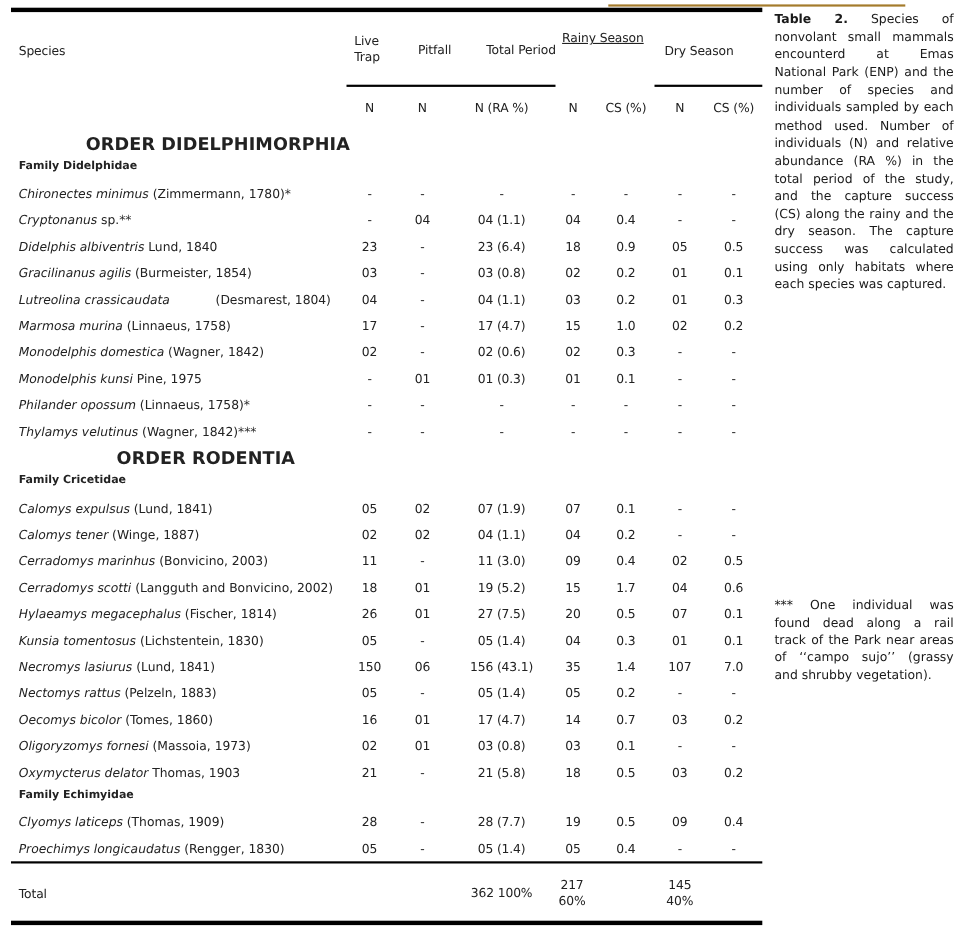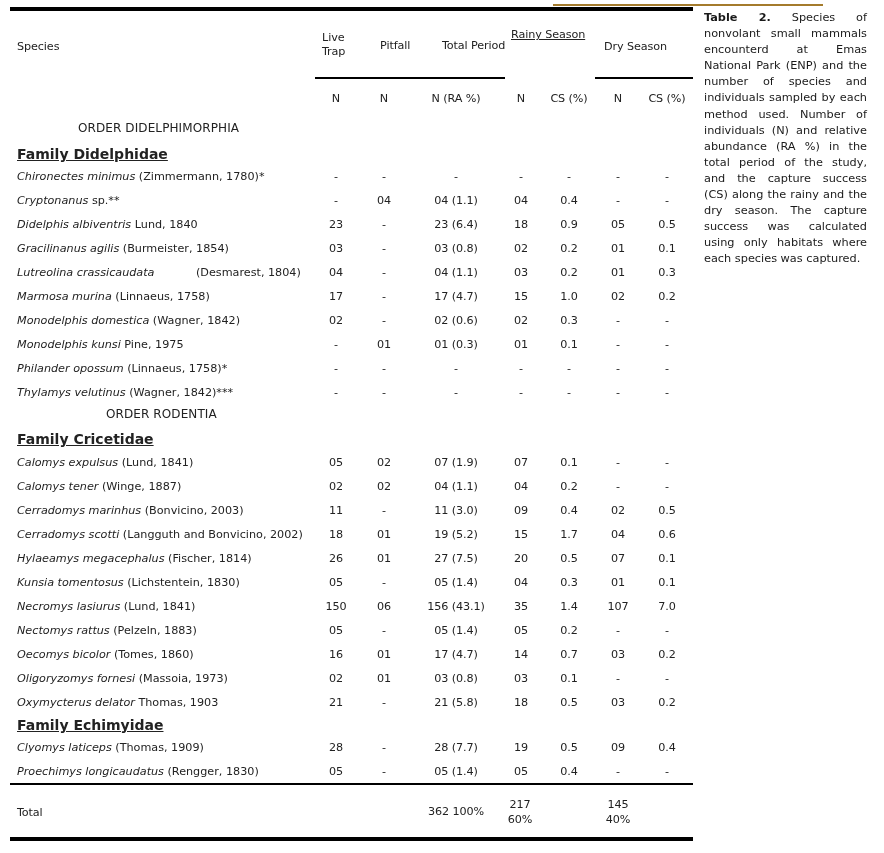--- a/index.html
+++ b/index.html
@@ -9,22 +9,22 @@
     color: #222222;
   }
   .rule { position: absolute; background: #000; }
   .gold { position: absolute; background: #a47b2c; }
   .cell {
     position: absolute; font-size: 11.2px; line-height: 13px; white-space: nowrap;
     letter-spacing: -0.1px;
   }
   .num { text-align: center; }
   .hdr { font-size: 11.2px; line-height: 13px; }
-  .order { position: absolute; font-size: 12px; letter-spacing: 0.1px; }
-  .family { position: absolute; font-size: 14px; font-weight: bold; text-decoration: underline; }
+  .order { position: absolute; font-size: 16px; letter-spacing: 0.1px; font-weight: bold; }
+  .family { position: absolute; font-size: 10px; font-weight: bold; }
   .species { position: absolute; left: 17px; font-size: 11.2px; white-space: nowrap; }
   .species i { font-style: italic; }
   .caption {
     position: absolute; left: 704px; width: 163px; font-size: 11.3px; line-height: 16.1px;
     text-align: justify; color: #1a1a1a;
   }
   .caption b { font-weight: bold; }
   .notes {
     position: absolute; left: 704px; width: 163px; font-size: 11.3px; line-height: 15.7px;
     text-align: justify; color: #1a1a1a;
@@ -304,13 +304,14 @@
 <div class="cell num" style="left:505px; width:30px; top:813px;">60%</div>
 <div class="cell num" style="left:603px; width:30px; top:798px;">145</div>
 <div class="cell num" style="left:603px; width:30px; top:813px;">40%</div>
 
 <div class="caption" style="top:10px;">
   <b>Table 2.</b>
   <span>Species of nonvolant small mammals encounterd at Emas National Park (ENP) and the number of species and individuals sampled by each method used. Number of individuals (N) and relative abundance (RA %) in the total period of the study, and the capture success (CS) along the rainy and the dry season. The capture success was calculated using only habitats where each species was captured.</span>
 </div>
 
 <div class="notes" style="top:543px;">
+  <div>*** One individual was found dead along a rail track of the Park near areas of ‘‘campo sujo’’ (grassy and shrubby vegetation).</div>
 </div>
 
 </body></html>

